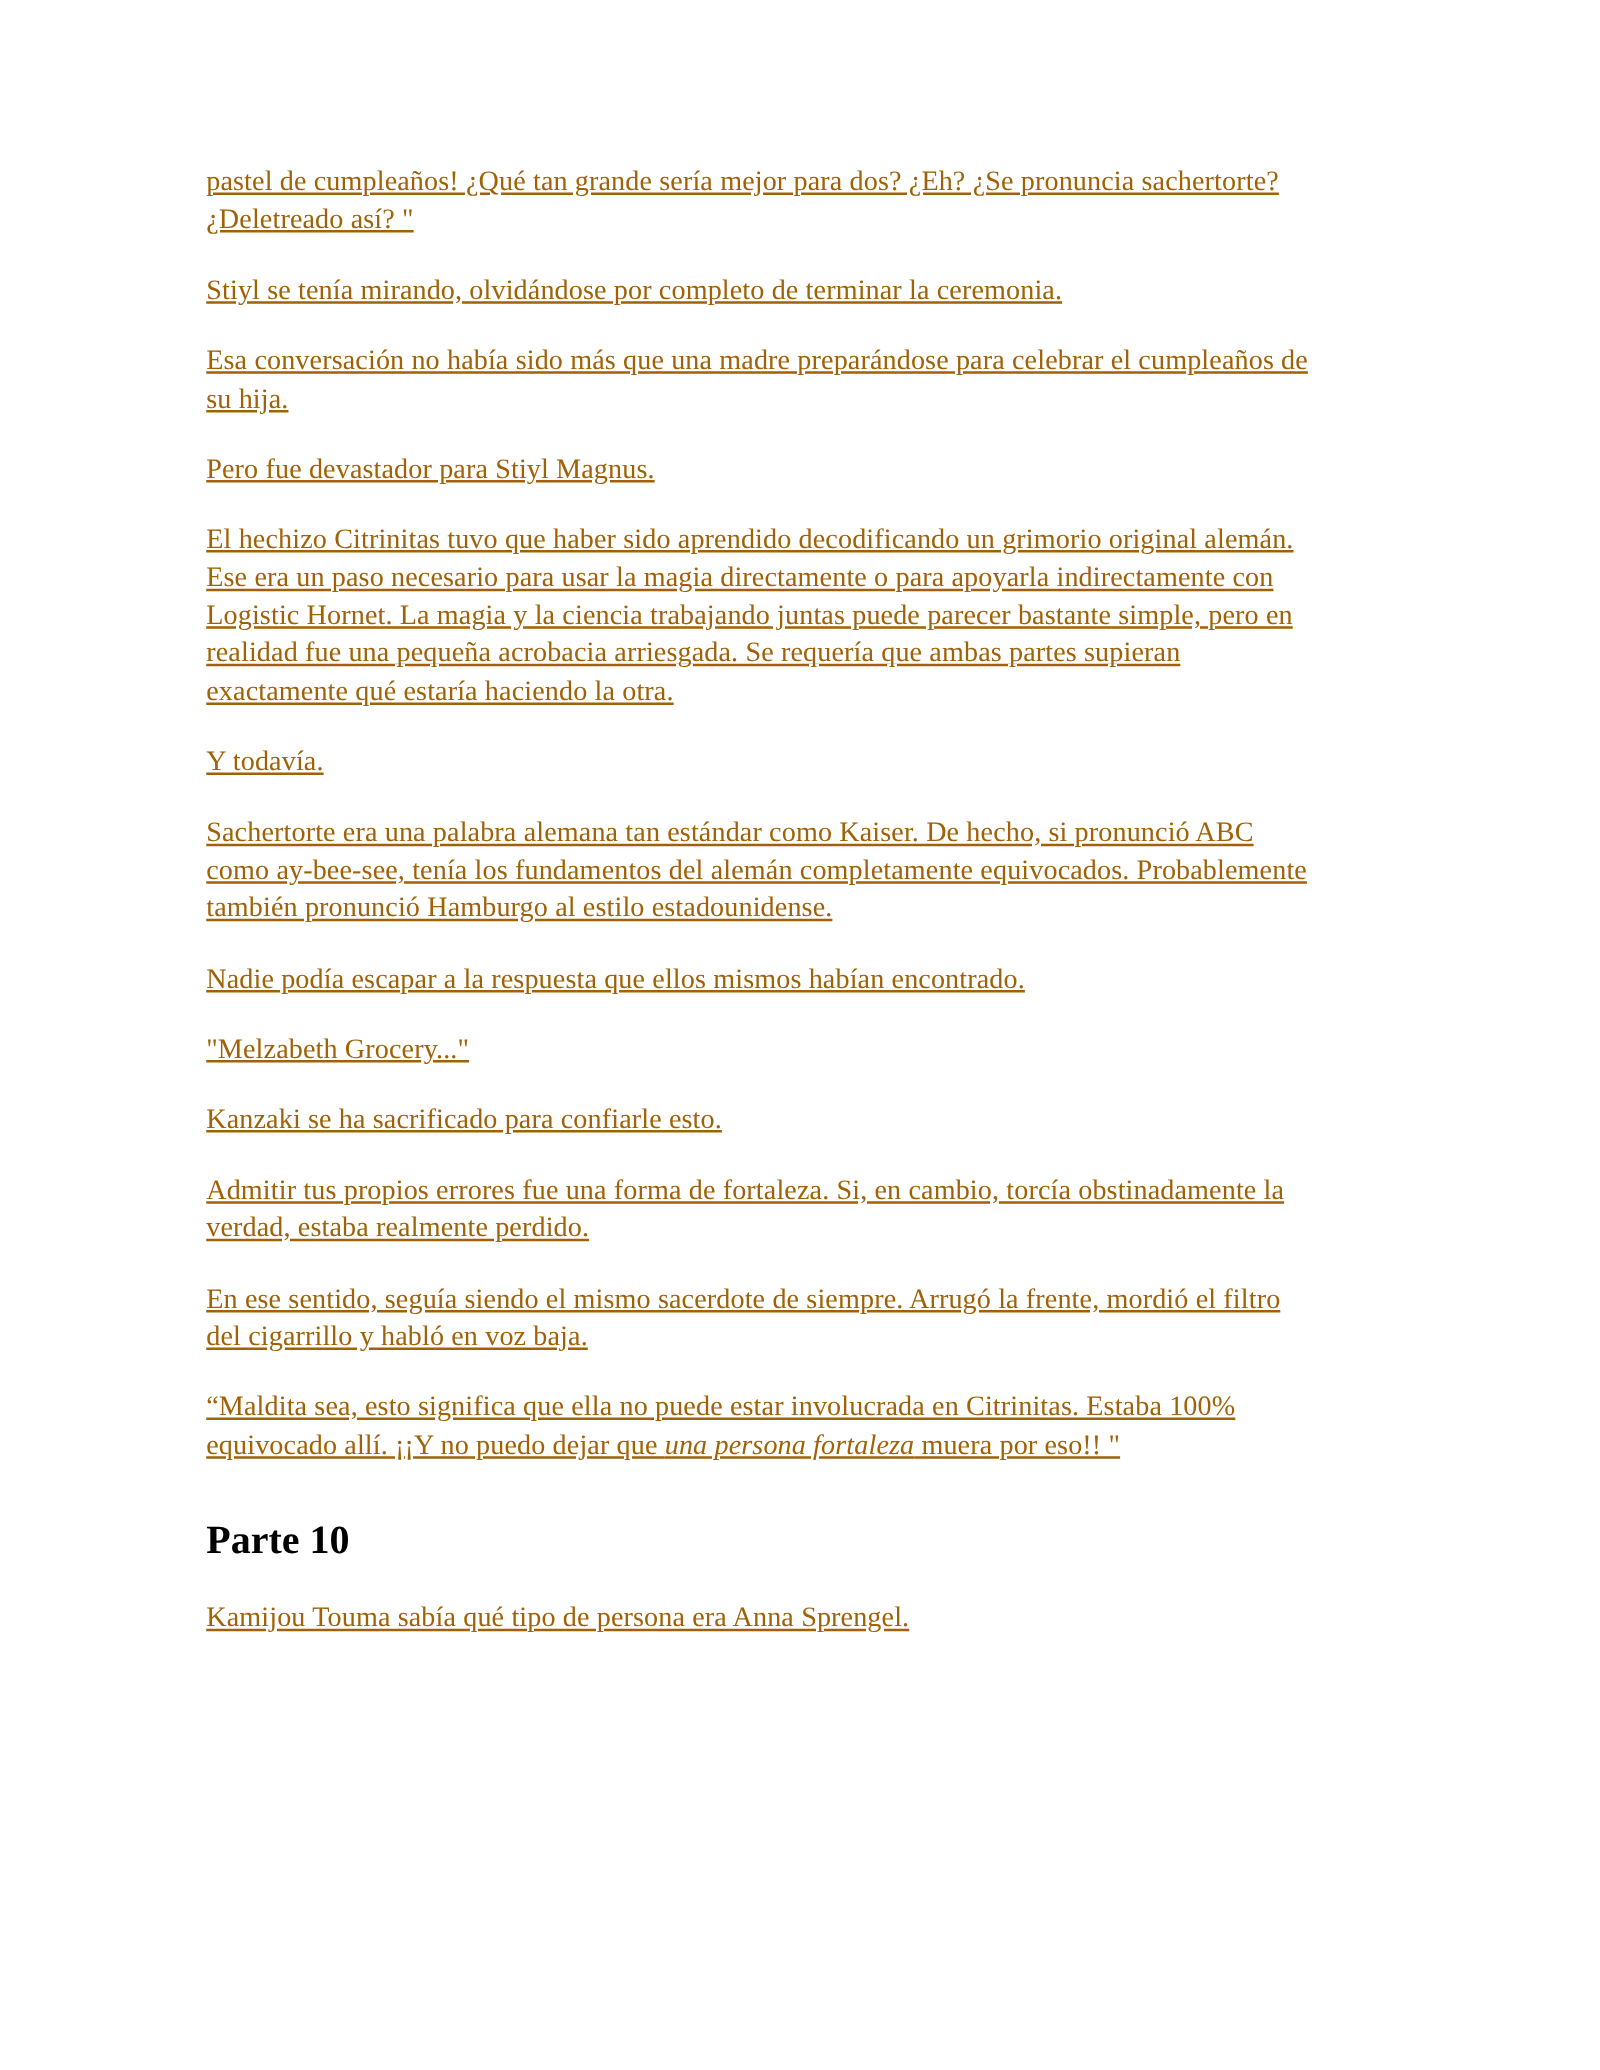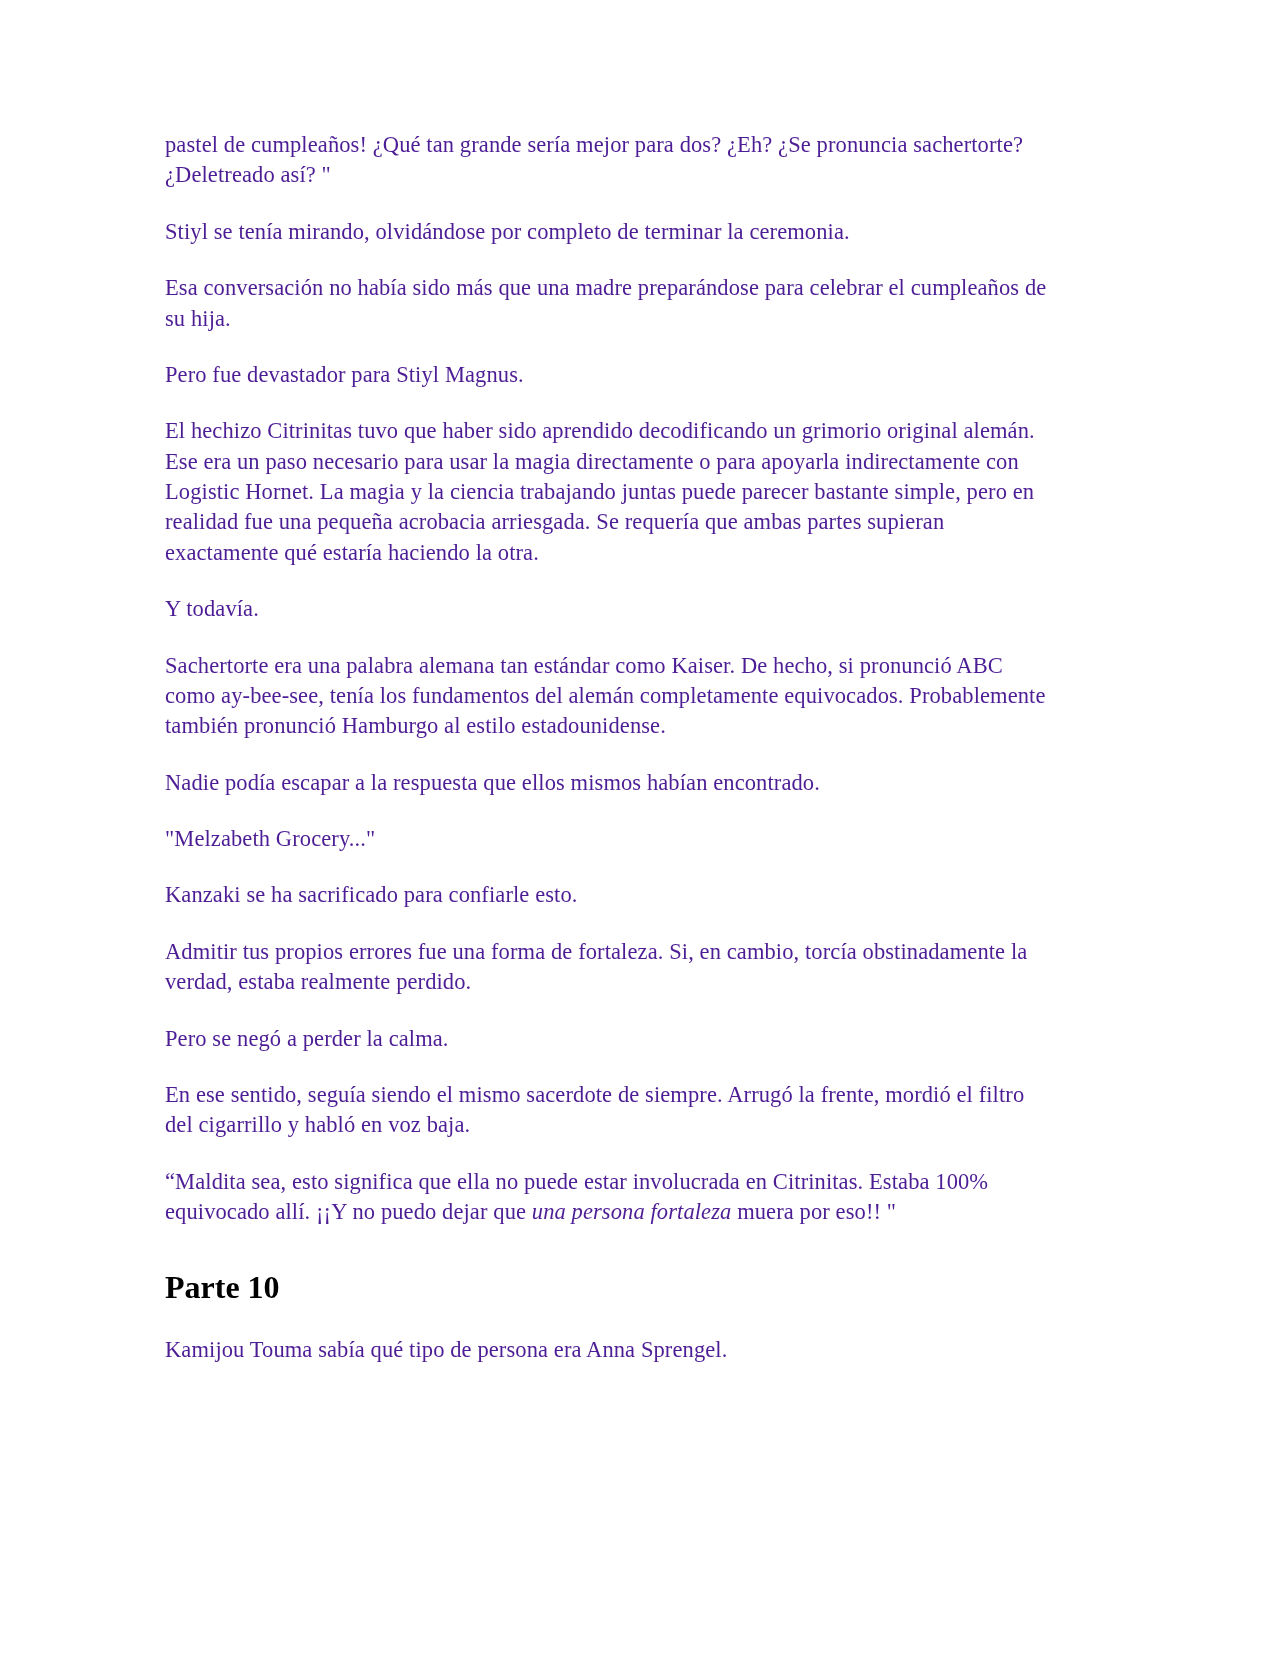--- a/index.html
+++ b/index.html
@@ -22,22 +22,23 @@
     background: #ffffff;
   }
   .doc-body {
     width: 890px;
   }
   p.para {
     margin: 0 0 26px 0;
     font-size: 22.5px;
     line-height: 1.35;
     text-align: left;
-    color: #4c1d95;
+    color: #a16207;
     letter-spacing: 0.1px;
+    text-decoration: underline;
   }
   h2.heading {
     margin: 40px 0 26px 0;
     font-size: 32px;
     font-weight: bold;
     line-height: 1.3;
     color: #000000;
   }
   em.ital {
     font-style: italic;
@@ -53,21 +54,20 @@
     <p class="para">Stiyl se tenía mirando, olvidándose por completo de terminar la ceremonia.</p>
     <p class="para">Esa conversación no había sido más que una madre preparándose para celebrar el cumpleaños de su hija.</p>
     <p class="para">Pero fue devastador para Stiyl Magnus.</p>
     <p class="para">El hechizo Citrinitas tuvo que haber sido aprendido decodificando un grimorio original alemán. Ese era un paso necesario para usar la magia directamente o para apoyarla indirectamente con Logistic Hornet. La magia y la ciencia trabajando juntas puede parecer bastante simple, pero en realidad fue una pequeña acrobacia arriesgada. Se requería que ambas partes supieran exactamente qué estaría haciendo la otra.</p>
     <p class="para">Y todavía.</p>
     <p class="para">Sachertorte era una palabra alemana tan estándar como Kaiser. De hecho, si pronunció ABC como ay-bee-see, tenía los fundamentos del alemán completamente equivocados. Probablemente también pronunció Hamburgo al estilo estadounidense.</p>
     <p class="para">Nadie podía escapar a la respuesta que ellos mismos habían encontrado.</p>
     <p class="para">"Melzabeth Grocery..."</p>
     <p class="para">Kanzaki se ha sacrificado para confiarle esto.</p>
     <p class="para">Admitir tus propios errores fue una forma de fortaleza. Si, en cambio, torcía obstinadamente la verdad, estaba realmente perdido.</p>
-    <p class="para">Pero se negó a perder la calma.</p>
     <p class="para">En ese sentido, seguía siendo el mismo sacerdote de siempre. Arrugó la frente, mordió el filtro del cigarrillo y habló en voz baja.</p>
 
     <p class="para"><span>“Maldita sea, esto significa que ella no puede estar involucrada en Citrinitas. Estaba 100% equivocado allí. ¡¡Y no puedo dejar que </span><em class="ital">una persona fortaleza</em><span> muera por eso!! "</span></p>
 
     <h2 class="heading">Parte 10</h2>
 
     <p class="para">Kamijou Touma sabía qué tipo de persona era Anna Sprengel.</p>
 
   </div>
 </div>

